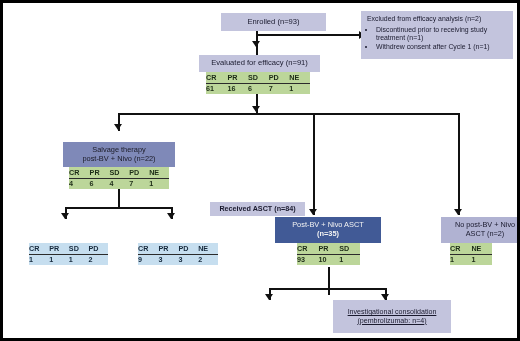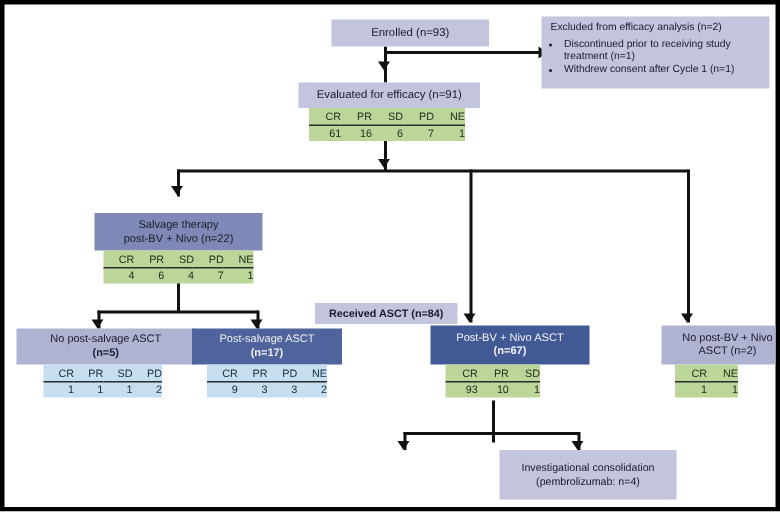--- a/index.html
+++ b/index.html
@@ -24,21 +24,22 @@
   .dark{background:#4f639d;color:#efefef;}
   .dark2{background:#415a96;color:#f2f2f2;}
 
   .box .ttl{padding:3px 5px;width:100%;box-sizing:border-box;}
 
   
   .rt{
     position:absolute;box-sizing:border-box;
     border-collapse:collapse;
     font-size:7.2px;color:#1c2b16;
-    text-align:right;
+    text-align:left;
+    font-weight:bold;
   }
   .rt.green{background:#bcd69a;}
   .rt.blue{background:#c6deef;color:#16293c;}
   .rt .hdr td{border-bottom:1.1px solid #2b2b2b;padding:1px 0 1px 0;}
   .rt .val td{padding:0px 0 1px 0;margin-left:48px;}
 
   .line{position:absolute;background:#111;}
   .vl{width:1.6px;}
   .hl{height:1.6px;}
   .arrow{
@@ -155,65 +156,57 @@
       <td>7</td>
       <td>1</td>
     </tr>
   </tbody>
       </table>
 
   <div class="box lav" style="left:207px;top:199px;width:95px;height:14px;font-size:7.2px;text-align:center;">
     <div class="ttl b">Received ASCT (n=84)</div>
   </div>
 
-  <div class="box lav2" style="left:8px;top:216px;width:119px;height:24px;font-size:7.3px;">
-    <div>No post-salvage ASCT</div>
-    <div class="b">(n=5)</div>
-  </div>
   <table class="rt blue" style="left:26px;top:240px;width:79px;">
     <tbody>
           <tr class="hdr">
       <td>CR</td>
       <td>PR</td>
       <td>SD</td>
       <td>PD</td>
     </tr>
     <tr class="val">
       <td>1</td>
       <td>1</td>
       <td>1</td>
       <td>2</td>
     </tr>
   </tbody>
       </table>
 
-  <div class="box dark" style="left:125px;top:216px;width:100px;height:24px;font-size:7.3px;">
-    <div>Post-salvage ASCT</div>
-    <div class="b">(n=17)</div>
-  </div>
   <table class="rt blue" style="left:135px;top:240px;width:80px;">
     <tbody>
           <tr class="hdr">
       <td>CR</td>
       <td>PR</td>
       <td>PD</td>
       <td>NE</td>
     </tr>
     <tr class="val">
       <td>9</td>
       <td>3</td>
       <td>3</td>
       <td>2</td>
     </tr>
   </tbody>
       </table>
 
-  <div class="box dark2" style="left:284px;top:214px;width:106px;height:26px;font-size:7.4px;">
+  <div class="box dark2" style="left:272px;top:214px;width:106px;height:26px;font-size:7.4px;">
     <div>Post-BV + Nivo ASCT</div>
-    <div class="b">(n=67)</div>
+    <div class="b">(n=35)</div>
   </div>
   <table class="rt green" style="left:294px;top:240px;width:63px;">
     <tbody>
           <tr class="hdr">
       <td>CR</td>
       <td>PR</td>
       <td>SD</td>
     </tr>
     <tr class="val">
       <td>93</td>
@@ -234,19 +227,19 @@
       <td>NE</td>
     </tr>
     <tr class="val">
       <td>1</td>
       <td>1</td>
     </tr>
   </tbody>
       </table>
 
 
-  <div class="box lav" style="left:330px;top:297px;width:118px;height:33px;font-size:7.1px;">
+  <div class="box lav" style="left:330px;top:297px;width:118px;height:33px;font-size:7.1px;text-decoration:underline;">
     <div>Investigational consolidation</div>
     <div>(pembrolizumab: n=4)</div>
   </div>
 
  </div>
 </div>
 
 </body></html>

